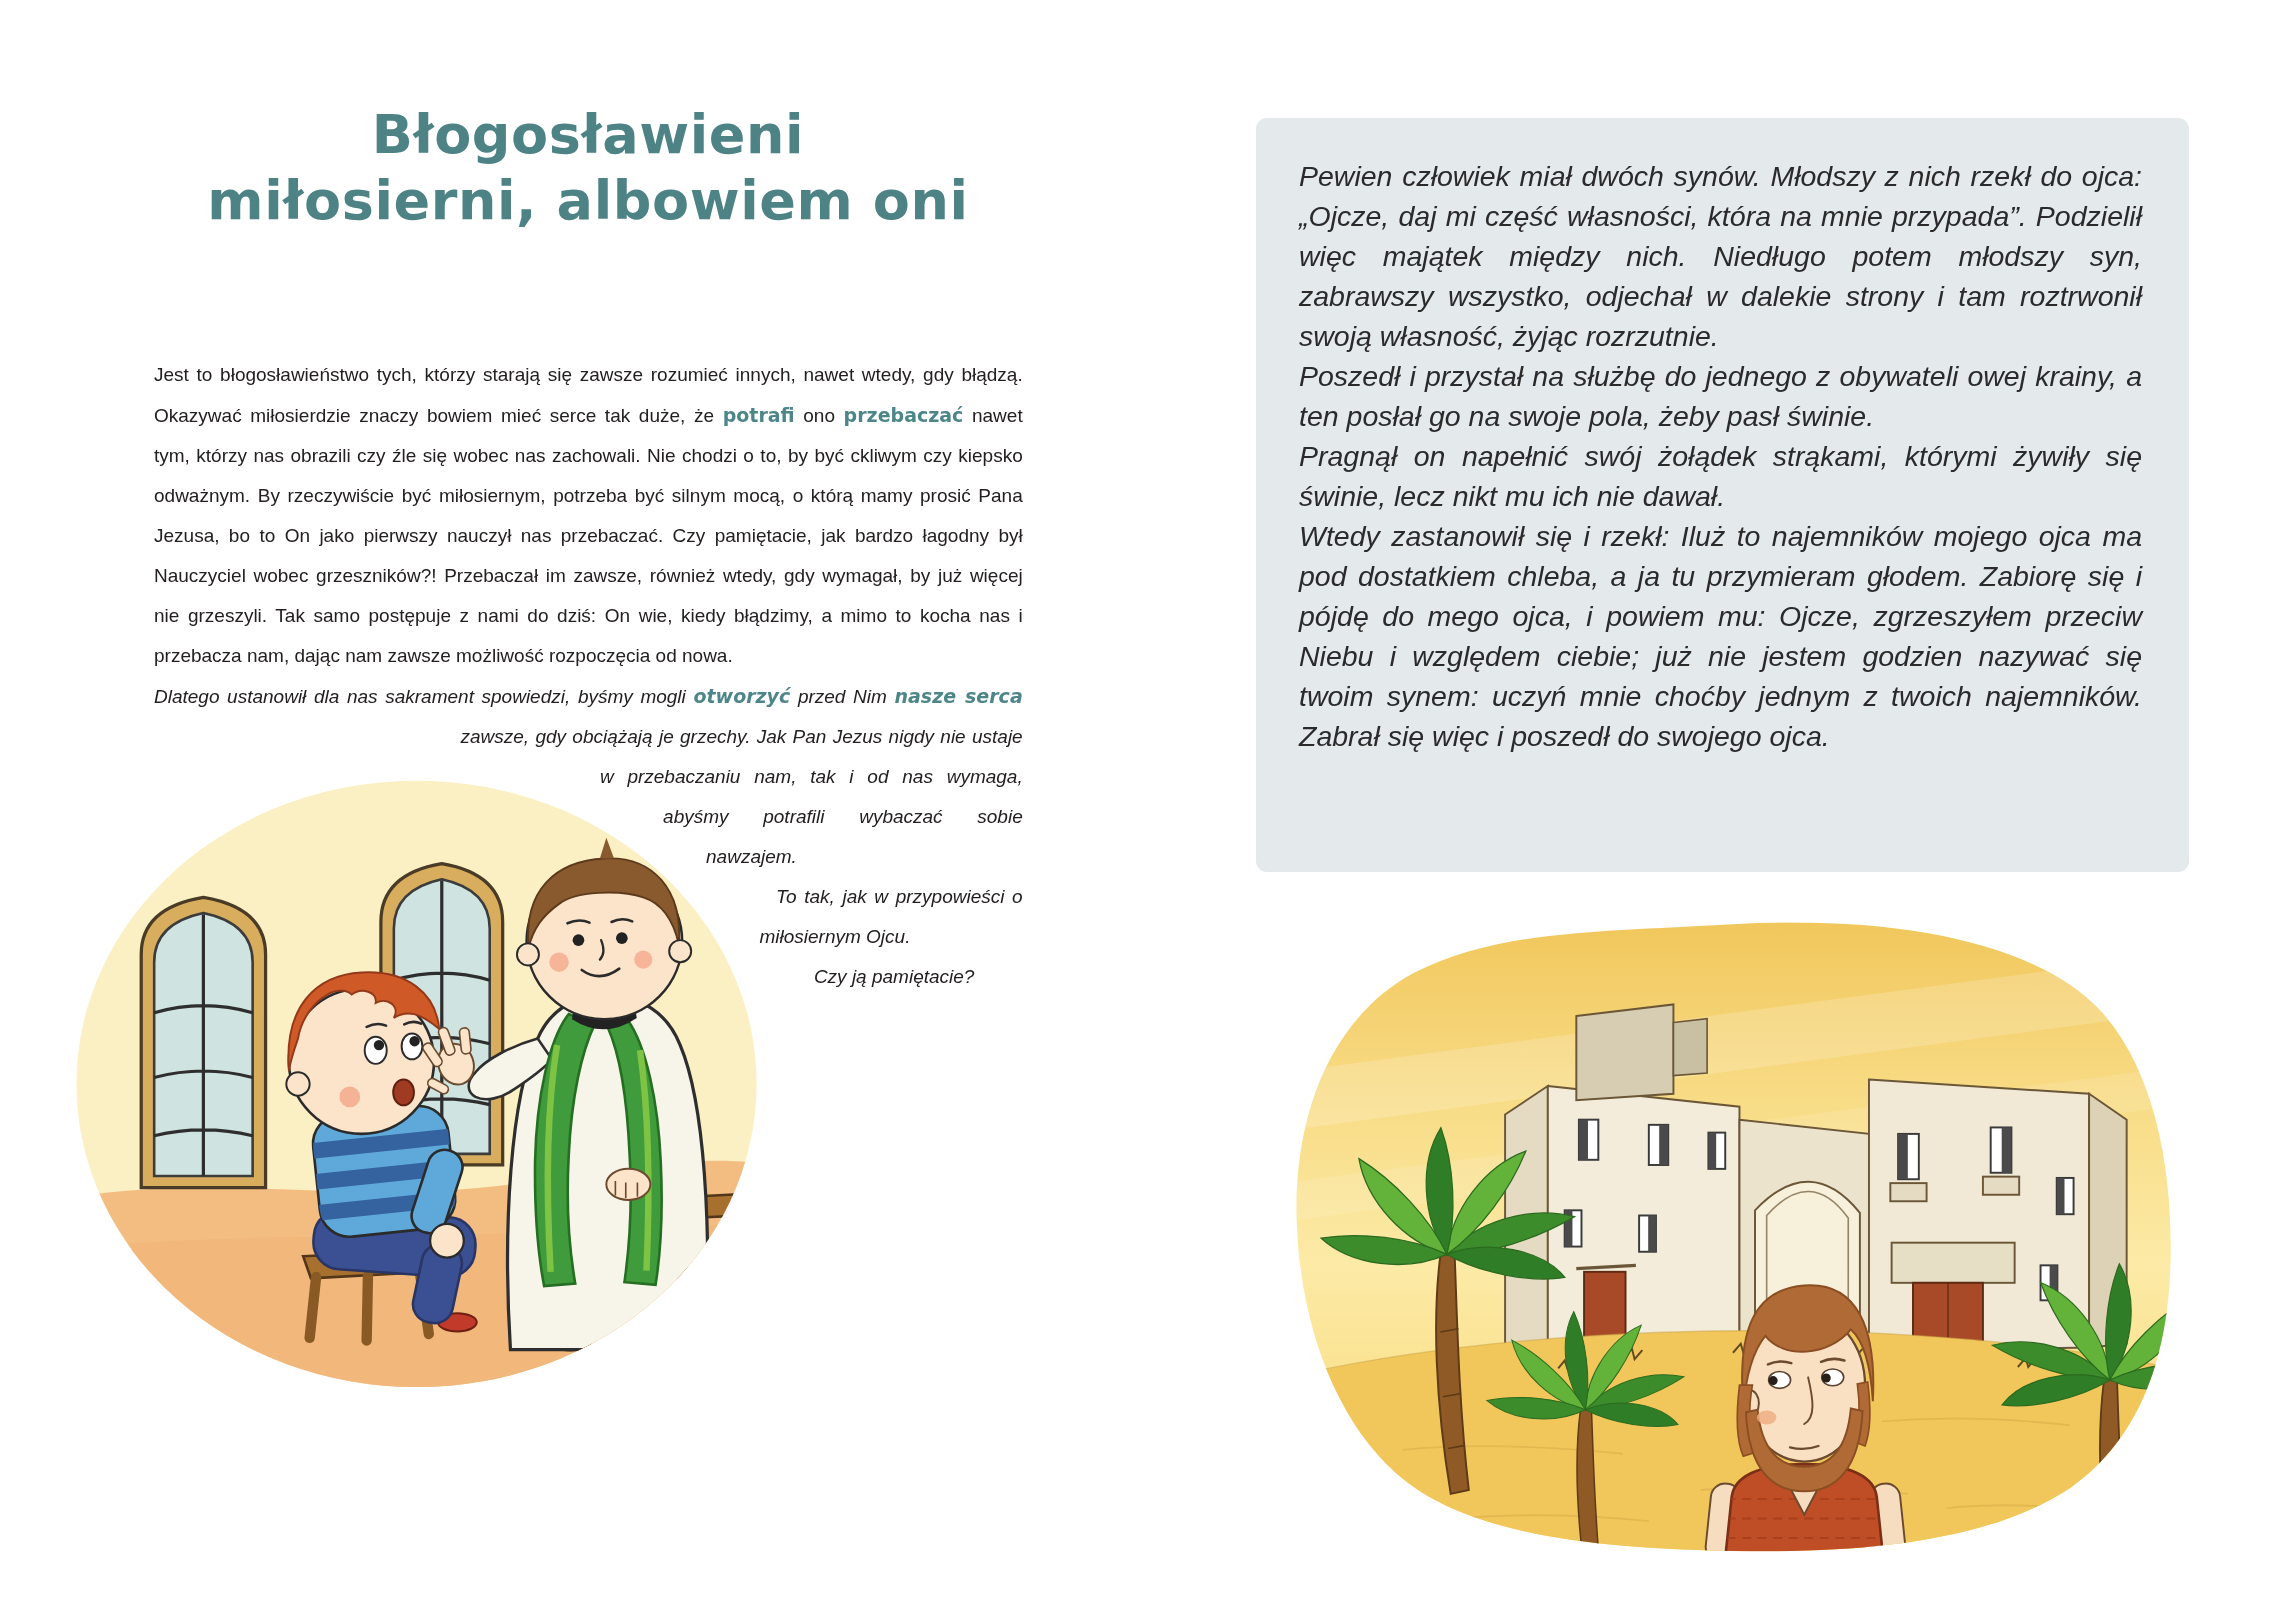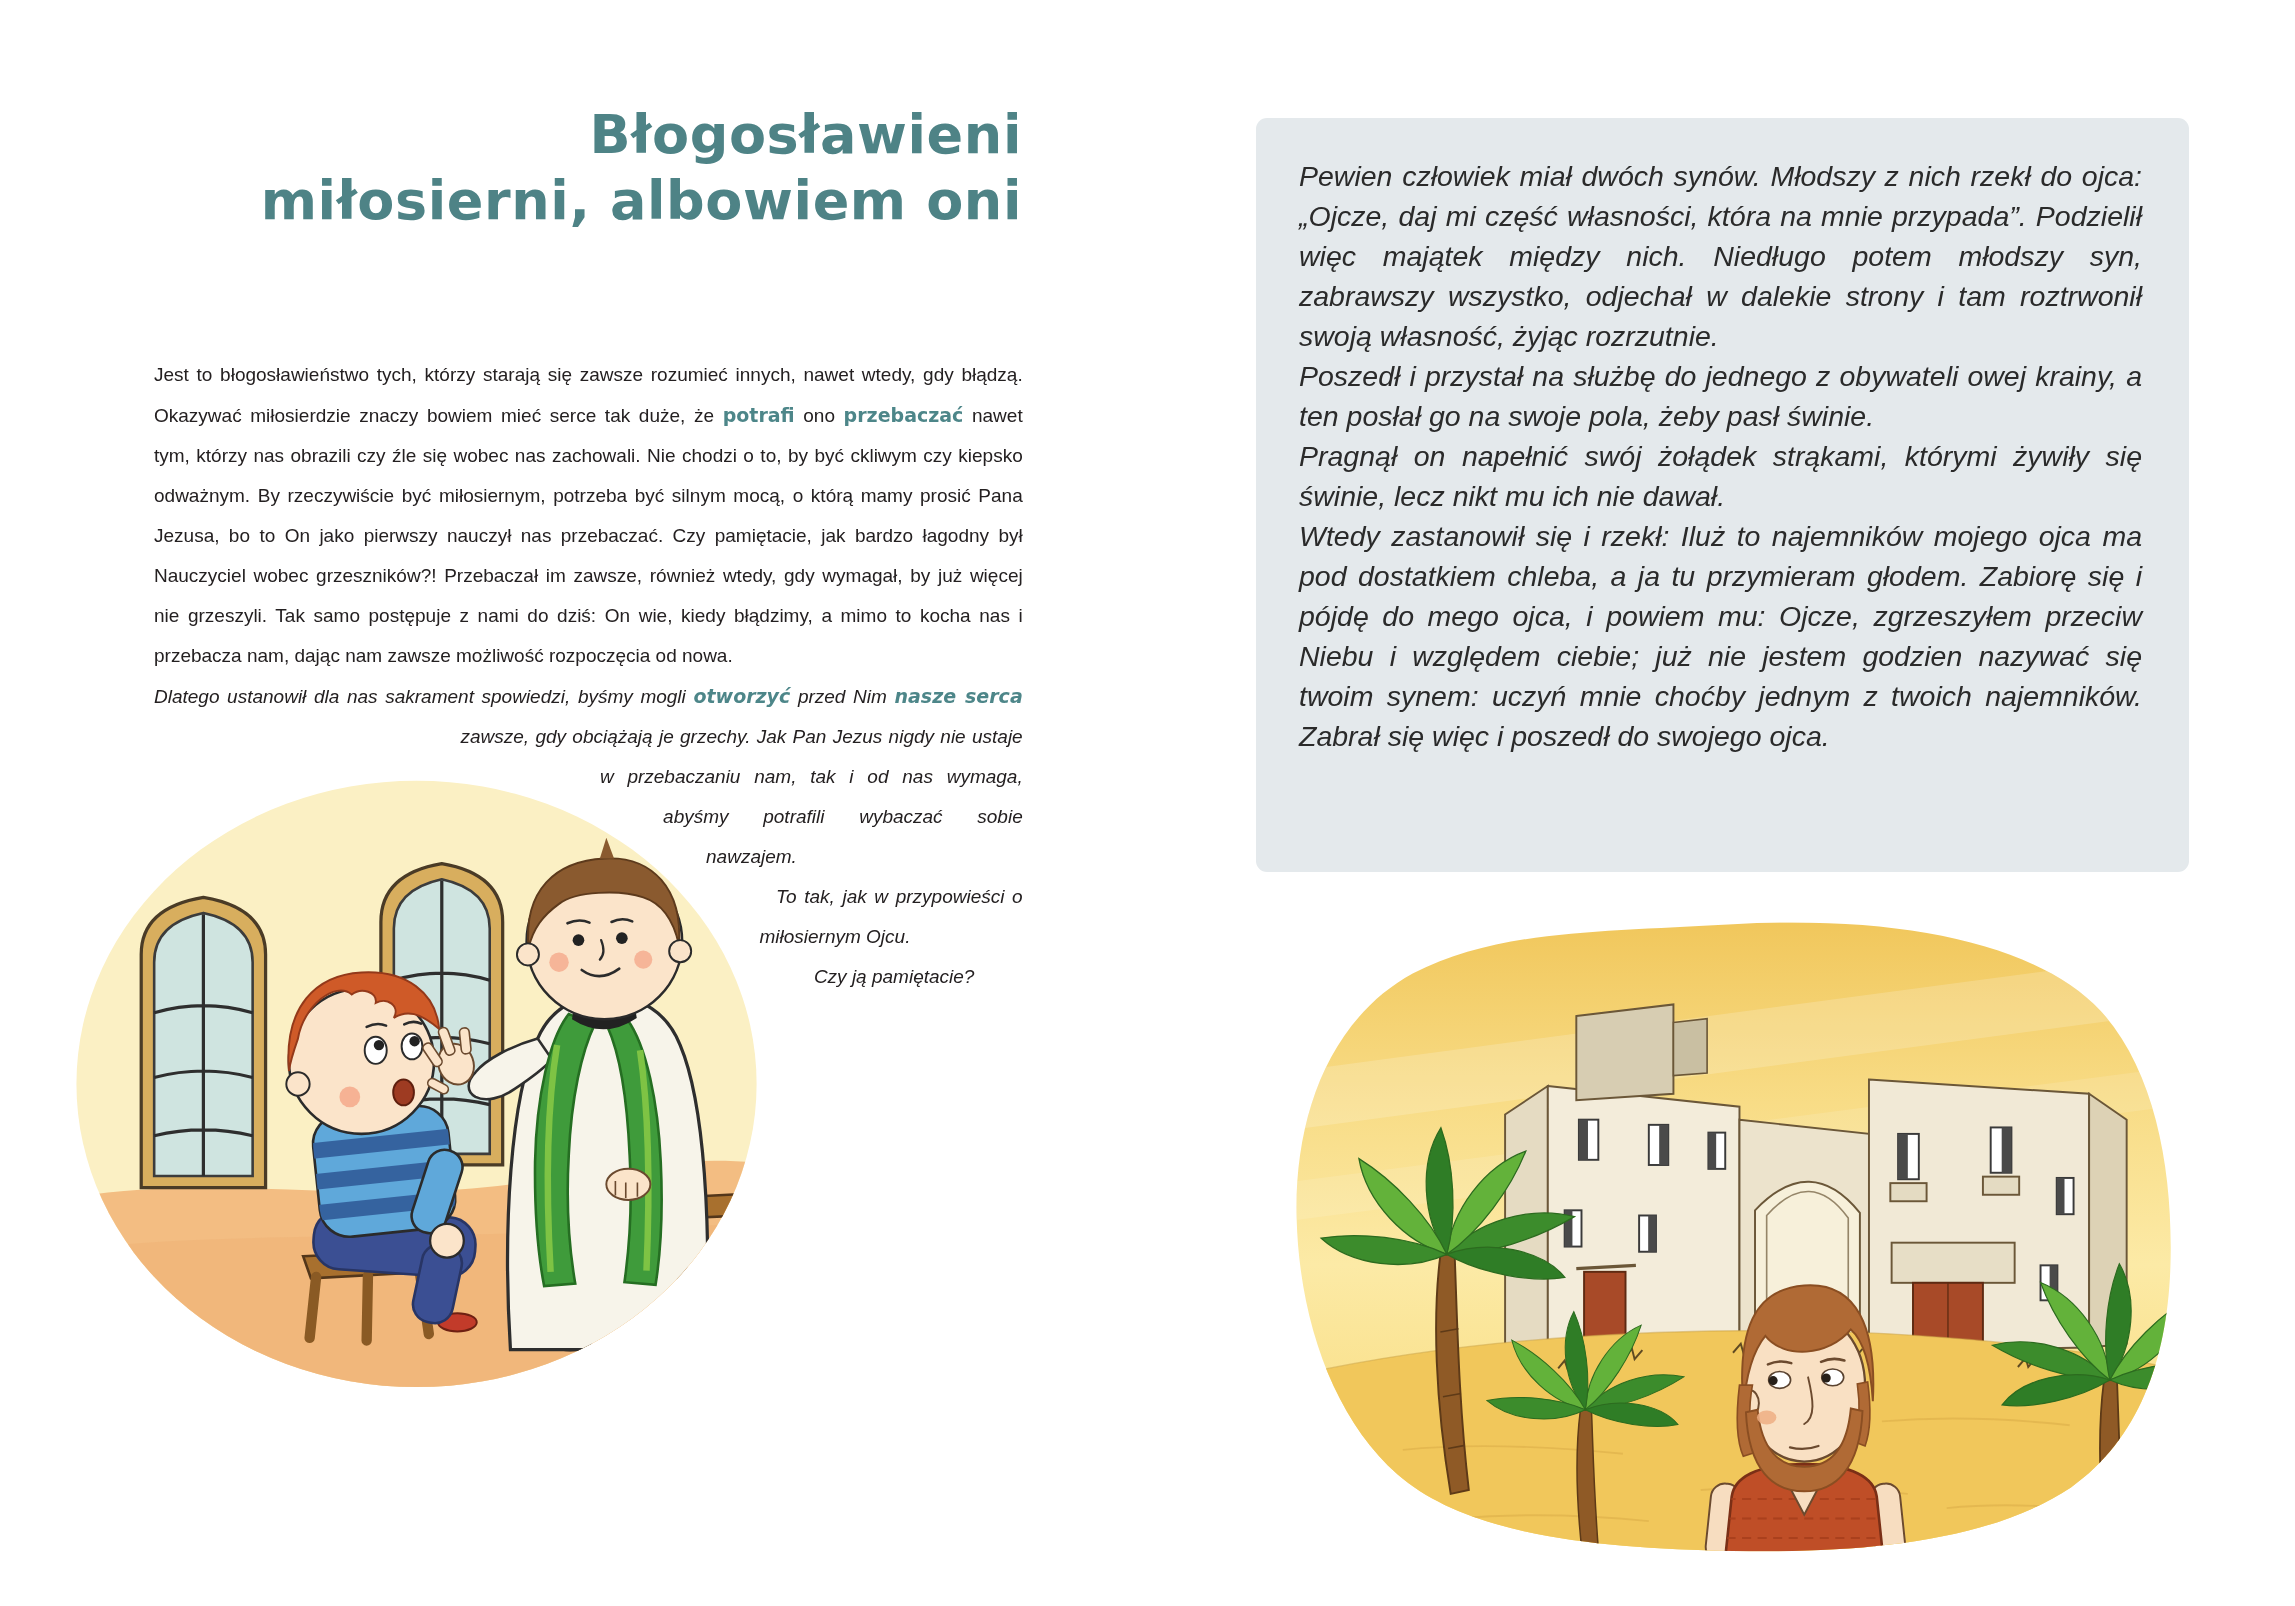--- a/index.html
+++ b/index.html
@@ -2,21 +2,21 @@
 <html style="font-size:10.4px"><head>
 <meta charset="utf-8">
 <style>
   html,body{margin:0;padding:0;background:#ffffff;}
   body{width:2295px;height:1607px;overflow:hidden;}
   .spread{position:relative;width:2295px;height:1607px;background:#ffffff;
           font-family:"Liberation Sans",sans-serif;color:#242021;}
 
   
   .page-title{position:absolute;left:154px;top:102px;width:868px;margin:0;
-              text-align:right;font-family:"DejaVu Sans",sans-serif;font-weight:bold;
+              text-align:center;font-family:"DejaVu Sans",sans-serif;font-weight:bold;
               font-size:54px;line-height:66px;color:#4e8386;letter-spacing:0.6px;}
   .page-title span{display:block;}
 
   .body-col{position:absolute;left:57px;top:355px;width:967px;
             font-size:19px;line-height:40px;text-align:justify;}
   .par{margin:0;padding:0;}
   .par-first{margin-left:97px;margin-right:1.3px;}
   .par-wrap{padding-left:97px;padding-right:1.3px;font-style:italic;}
   .par-indent{text-indent:39px;}
   .accent{font-family:"DejaVu Sans",sans-serif;font-weight:bold;color:#4d8689;}

